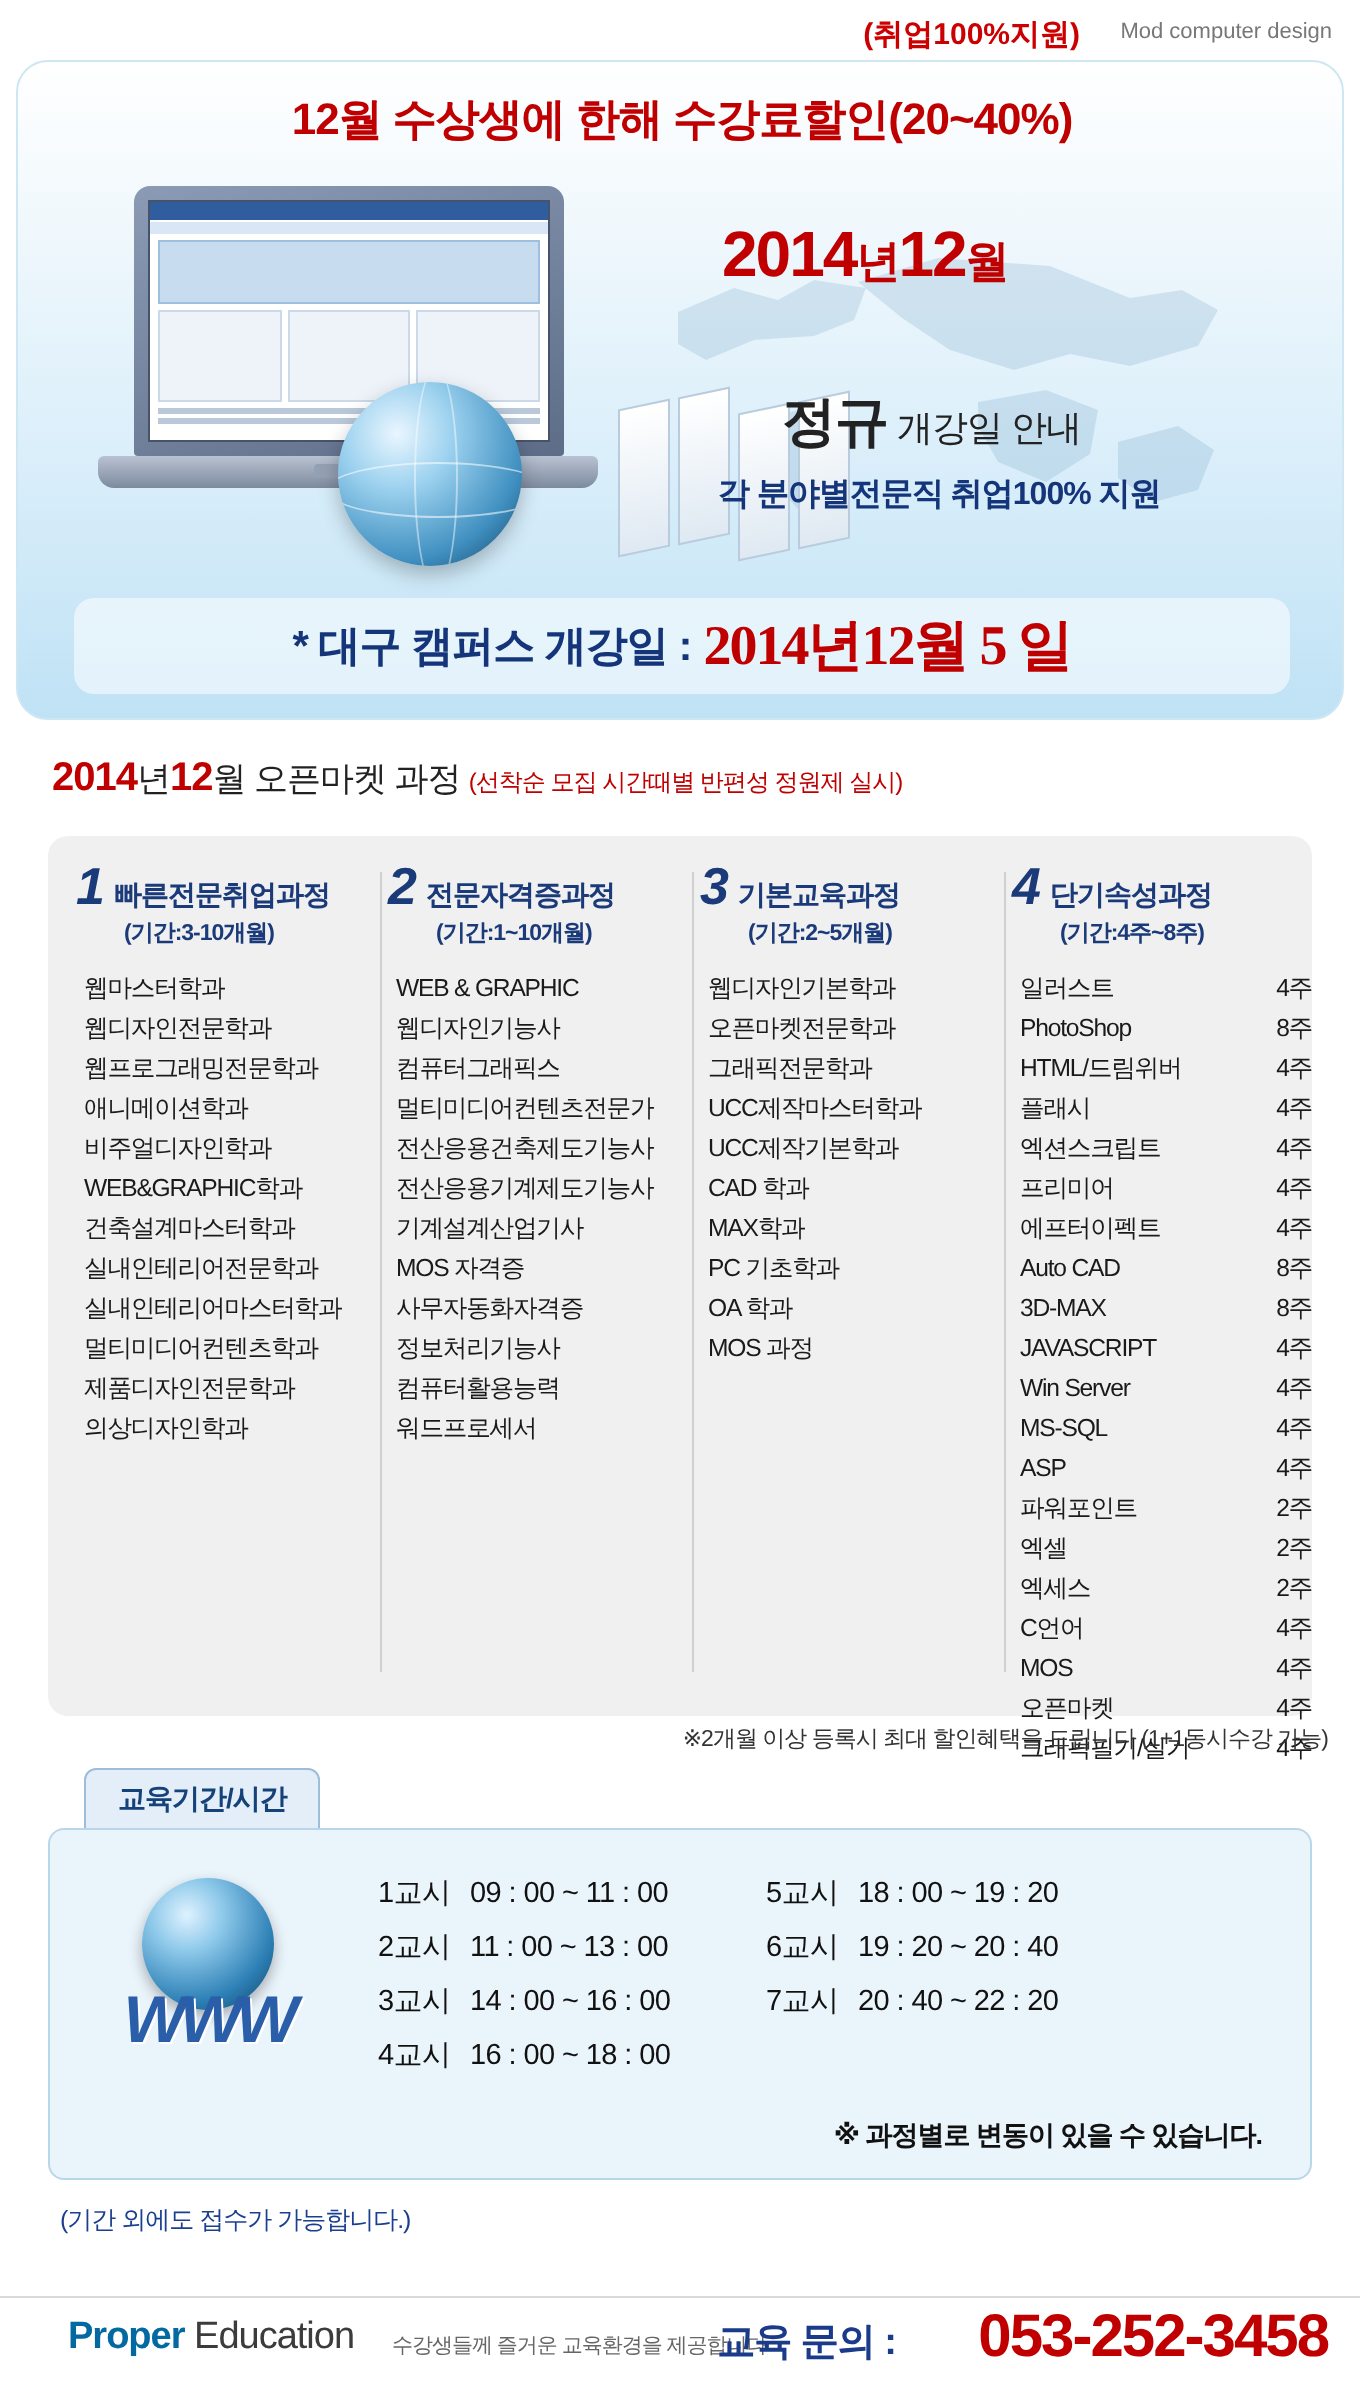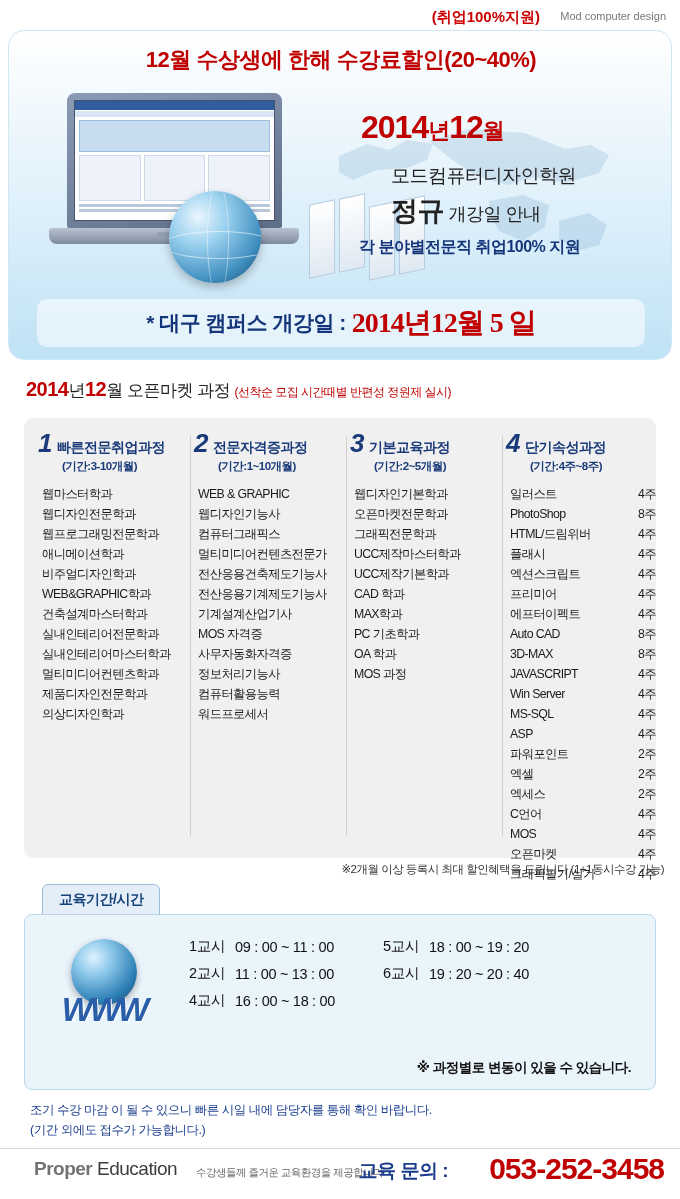--- a/index.html
+++ b/index.html
@@ -245,21 +245,21 @@
     font-size: 12.5px; color: #1b3f8f; line-height: 20px; letter-spacing: -0.5px;
   }
   .footer-rule {
     position: absolute; left: 0; top: 1148px; width: 680px; height: 1px;
     background: #d9d9d9;
   }
   .brand {
     position: absolute; left: 34px; top: 1158px;
     font-size: 19px; color: #3c3c3c; letter-spacing: -0.5px;
   }
-  .brand b { color: #737373; }
+  .brand b { color: #0369a1; }
   .brand-sub {
     position: absolute; left: 196px; top: 1166px;
     font-size: 10.5px; color: #666666; letter-spacing: -0.5px;
   }
   .contact-label {
     position: absolute; right: 232px; top: 1158px;
     font-size: 19px; font-weight: bold; color: #1a3a8a; letter-spacing: -0.5px;
   }
   .contact-num {
     position: absolute; right: 16px; top: 1152px;
@@ -312,21 +312,20 @@
       <div class="paper" style="left:0;top:6px;"></div>
       <div class="paper" style="left:30px;top:0;"></div>
       <div class="paper" style="left:60px;top:8px;"></div>
       <div class="paper" style="left:90px;top:2px;"></div>
     </div>
 
     <div class="hero-year">
       <span>2014</span><span class="sm">년</span><span>12</span><span class="sm">월</span>
     </div>
 
-    <div class="hero-academy">모드컴퓨터디자인학원</div>
 
     <div class="hero-regular">
       <b>정규</b><span> 개강일 안내</span>
     </div>
 
     <div class="hero-field">각 분야별전문직 취업100% 지원</div>
 
     <div class="hero-open-bar">
       <span class="hero-open-label">* 대구 캠퍼스 개강일 :</span>
       <span class="hero-open-date">2014년12월 5 일</span>
@@ -512,31 +511,36 @@
         <span class="s-lbl2">5교시</span>
         <span class="s-time2">18 : 00 ~ 19 : 20</span>
       </div>
       <div class="srow">
         <span class="s-lbl">2교시</span>
         <span class="s-time">11 : 00 ~ 13 : 00</span>
         <span class="s-lbl2">6교시</span>
         <span class="s-time2">19 : 20 ~ 20 : 40</span>
       </div>
       <div class="srow">
+        <span class="s-lbl">3교시</span>
+        <span class="s-time">14 : 00 ~ 16 : 00</span>
+        <span class="s-lbl2">7교시</span>
+        <span class="s-time2">20 : 40 ~ 22 : 20</span>
+      </div>
+      <div class="srow">
         <span class="s-lbl">4교시</span>
         <span class="s-time">16 : 00 ~ 18 : 00</span>
         <span class="s-lbl2"></span>
         <span class="s-time2"></span>
       </div>
     </div>
     <div class="sched-foot">※ 과정별로 변동이 있을 수 있습니다.</div>
   </div>
 
   <div class="notes">
-    <div>조기 수강 마감 이 될 수 있으니 빠른 시일 내에 담당자를 통해 확인 바랍니다.</div>
     <div>(기간 외에도 접수가 가능합니다.)</div>
   </div>
 
   <div class="footer-rule"></div>
 
   <div class="brand">
     <b>Proper</b><span> Education</span>
   </div>
   <div class="brand-sub">수강생들께 즐거운 교육환경을 제공합니다</div>
   <div class="contact-label">교육 문의 :</div>

